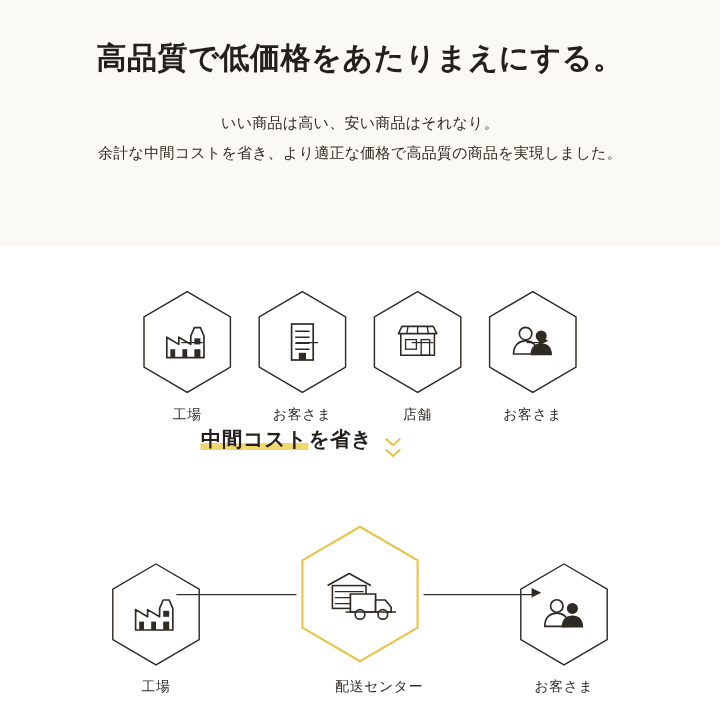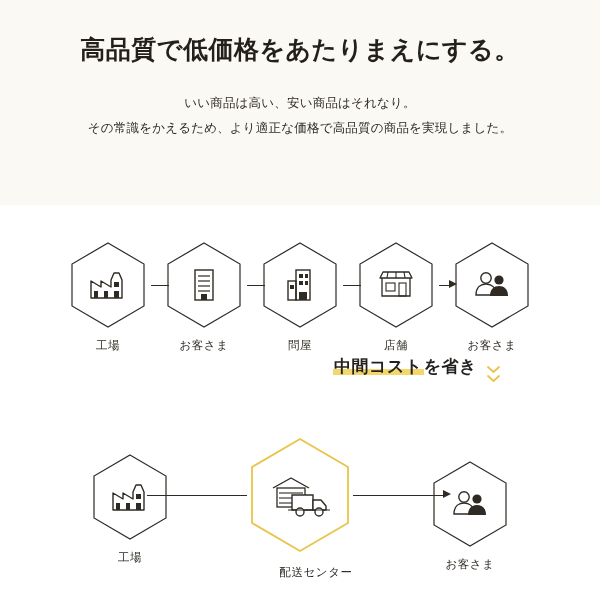--- a/index.html
+++ b/index.html
@@ -63,21 +63,21 @@
     position: absolute;
     left: 0;
     width: 600px;
   }
   .row-top { top: 36px; }
   .row-bottom { top: 232px; }
 
   .nodes {
     display: flex;
     justify-content: center;
-    align-items: center;
+    align-items: flex-end;
   }
   .node {
     position: relative;
     width: 96px;
     display: flex;
     flex-direction: column;
     align-items: center;
   }
   .hexwrap {
     position: relative;
@@ -137,21 +137,21 @@
   .arrowhead.low { top: 53px; }
 
   
   .midband {
     position: absolute;
     top: 150px;
     left: 0;
     width: 504px;
     display: flex;
     align-items: center;
-    justify-content: flex-end;
+    justify-content: center;
     gap: 6px;
   }
   .mid-left, .mid-right {
     font-size: 17px;
     font-weight: 700;
     letter-spacing: 0.5px;
     color: #231f1c;
   }
   .mid-left .hl {
     background: linear-gradient(transparent 62%, #f3d76b 62%, #f3d76b 94%, transparent 94%);
@@ -176,21 +176,21 @@
 </style>
 </head>
 <body>
 
 <div class="page">
 
   <div class="header">
     <h1 class="headline">高品質で低価格をあたりまえにする。</h1>
     <div class="lede">
       <div>いい商品は高い、安い商品はそれなり。</div>
-      <div>その常識をかえるため、より適正な価格で高品質の商品を実現しました。</div>
+      <div>余計な中間コストを省き、より適正な価格で高品質の商品を実現しました。</div>
     </div>
   </div>
 
   <div class="diagram">
 
     <div class="row row-top">
       <div class="nodes">
 
         <div class="connector" style="left:151px;width:18px;"></div>
         <div class="connector" style="left:247px;width:18px;"></div>
@@ -228,40 +228,20 @@
                 <line x1="10" y1="14" x2="22" y2="14" stroke="#2f2a24" stroke-width="1.2"></line>
                 <line x1="10" y1="19" x2="22" y2="19" stroke="#2f2a24" stroke-width="1.2"></line>
                 <line x1="10" y1="24" x2="22" y2="24" stroke="#2f2a24" stroke-width="1.2"></line>
                 <rect x="13" y="27" width="6" height="6" fill="#2f2a24"></rect>
               </svg>
             </span>
           </div>
           <div class="caption">お客さま</div>
         </div>
 
-        <div class="node">
-          <div class="hexwrap">
-            <svg class="hex" viewBox="0 0 78 88" aria-hidden="true">
-              <polygon points="39,2 75,23 75,65 39,86 3,65 3,23" fill="#ffffff" stroke="#2f2a24" stroke-width="1.2"></polygon>
-            </svg>
-            <span class="glyph">
-              <svg width="36" height="36" viewBox="0 0 36 36" aria-hidden="true">
-                <rect x="14" y="3" width="14" height="30" fill="none" stroke="#2f2a24" stroke-width="1.4"></rect>
-                <rect x="6" y="14" width="8" height="19" fill="none" stroke="#2f2a24" stroke-width="1.4"></rect>
-                <rect x="17" y="7" width="4" height="4" fill="#2f2a24"></rect>
-                <rect x="23" y="7" width="3" height="4" fill="#2f2a24"></rect>
-                <rect x="17" y="14" width="4" height="4" fill="#2f2a24"></rect>
-                <rect x="23" y="14" width="3" height="4" fill="#2f2a24"></rect>
-                <rect x="8" y="18" width="4" height="4" fill="#2f2a24"></rect>
-                <rect x="17" y="25" width="8" height="8" fill="#2f2a24"></rect>
-              </svg>
-            </span>
-          </div>
-          <div class="caption">問屋</div>
-        </div>
 
         <div class="node">
           <div class="hexwrap">
             <svg class="hex" viewBox="0 0 78 88" aria-hidden="true">
               <polygon points="39,2 75,23 75,65 39,86 3,65 3,23" fill="#ffffff" stroke="#2f2a24" stroke-width="1.2"></polygon>
             </svg>
             <span class="glyph">
               <svg width="40" height="32" viewBox="0 0 40 32" aria-hidden="true">
                 <path d="M4 9 L7 3 L33 3 L36 9 Z" fill="none" stroke="#2f2a24" stroke-width="1.3" stroke-linejoin="round"></path>
                 <line x1="12" y1="3" x2="11" y2="9" stroke="#2f2a24" stroke-width="1.1"></line>

